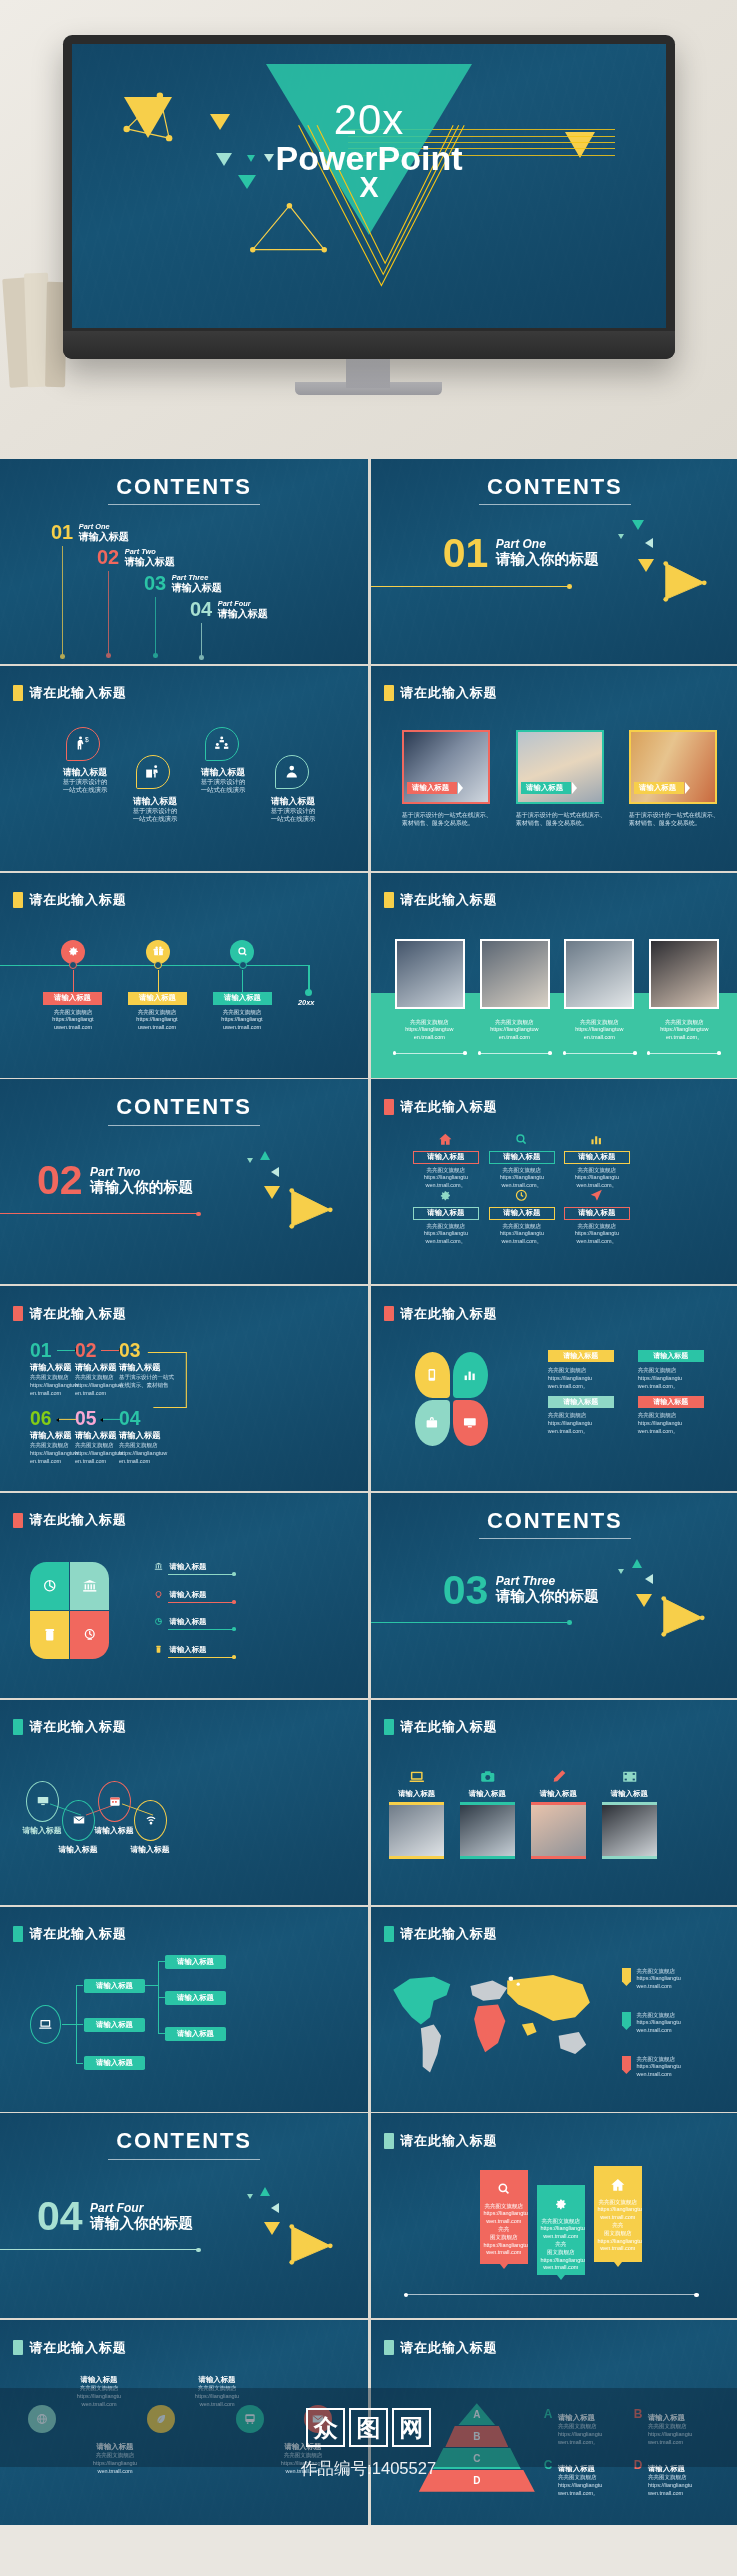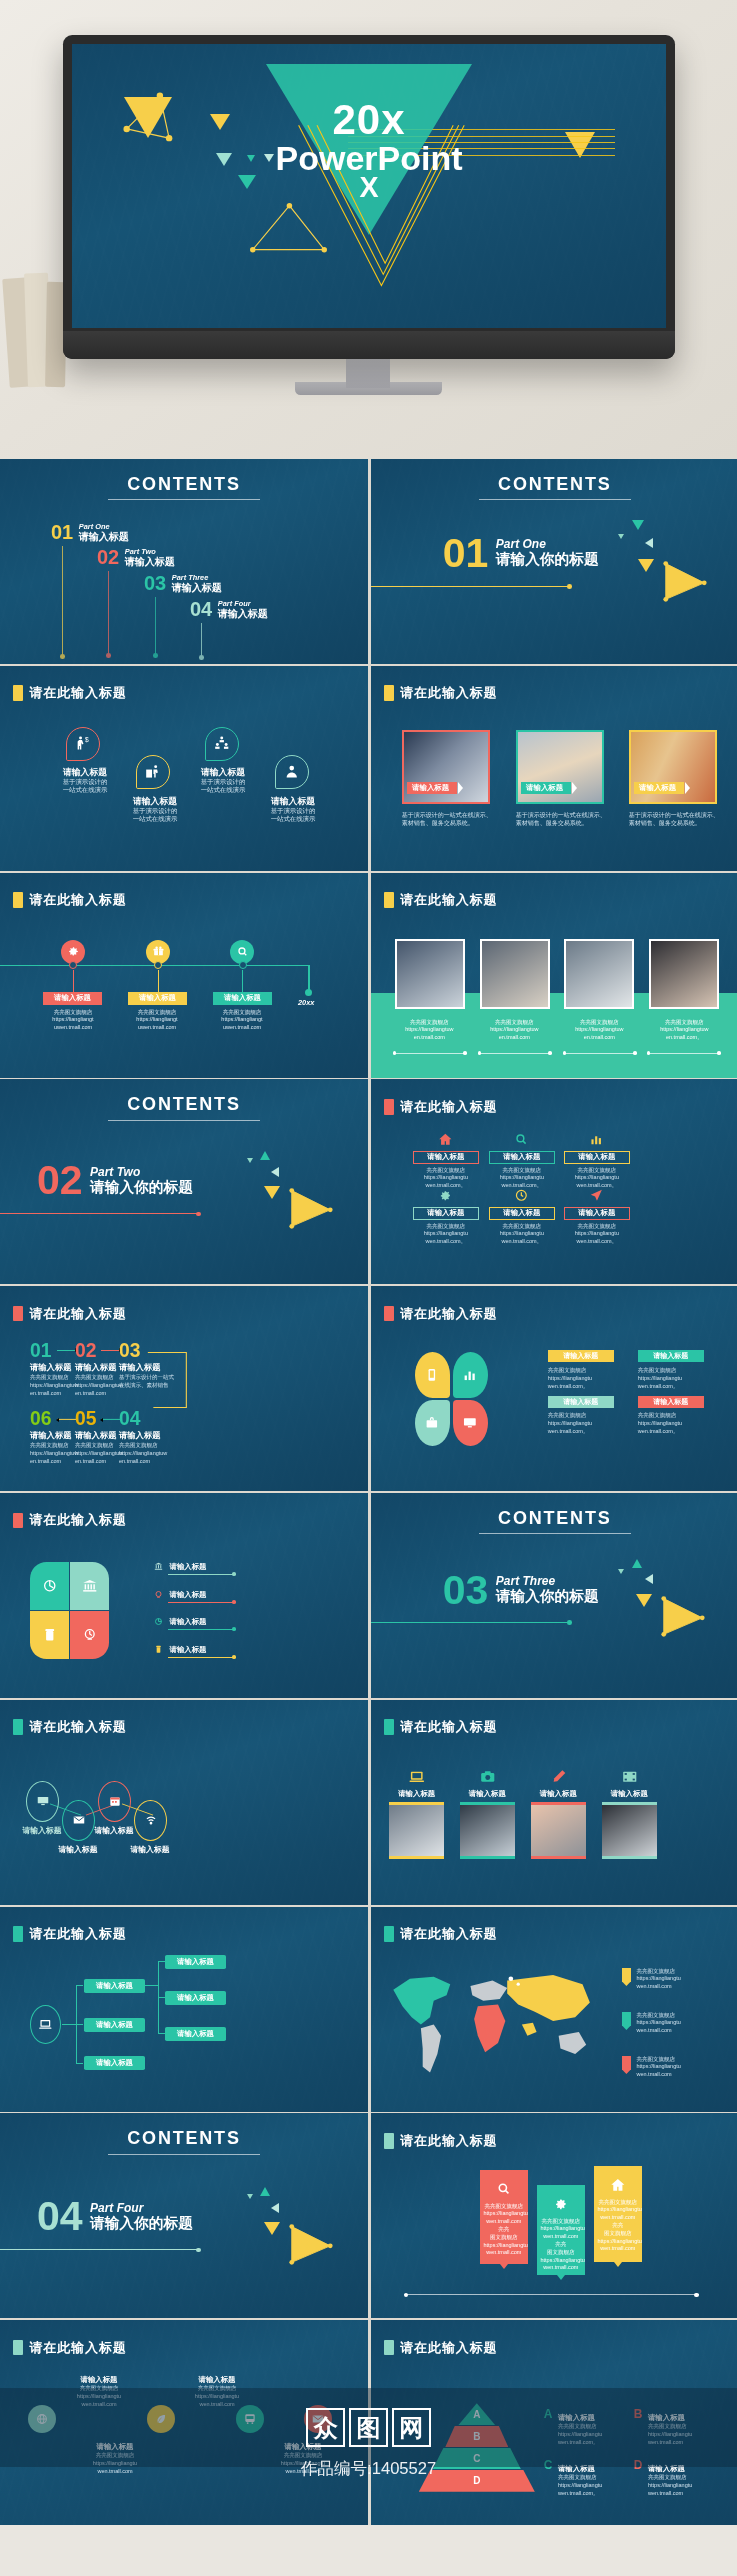--- a/index.html
+++ b/index.html
@@ -54,21 +54,21 @@
       radial-gradient(ellipse at 65% 35%, rgba(120,180,215,.18), rgba(0,0,0,0) 62%),
       #17506f;
   }
 
   .hero-title-tri{
     position:absolute; left:50%; top:20px; transform:translateX(-50%);
     width:0;height:0;border-left:103px solid transparent;border-right:103px solid transparent;
     border-top:171px solid rgba(43,196,166,.88);
   }
   .hero-text{position:absolute; left:0; right:0; top:53px; text-align:center; color:#fff;}
-  .hero-20x{font-size:42px; font-weight:bold; letter-spacing:0.9px; line-height:46px;}
+  .hero-20x{font-size:42px; font-weight:normal; letter-spacing:0.9px; line-height:46px;}
   .hero-pp{font-size:34px; font-weight:bold; line-height:30px;}
   .hero-x{font-size:28.6px; font-weight:bold; line-height:28px;}
   .hero-sub{font-size:13px; color:#bfe9e0; letter-spacing:3.7px; margin-top:0.9px;}
   .ylines{position:absolute; left:276px; top:85px; width:267px; height:55px;}
   .ylines i{position:absolute; left:0; width:267px; height:0.9px; background:#f5c518; opacity:.85;}
 
   .tri{position:absolute; width:0; height:0;}
   .tri-d{border-left-style:solid;border-right-style:solid;border-top-style:solid;border-left-color:transparent;border-right-color:transparent;}
   .tri-u{border-left-style:solid;border-right-style:solid;border-bottom-style:solid;border-left-color:transparent;border-right-color:transparent;}
   .tri-r{border-top-style:solid;border-bottom-style:solid;border-left-style:solid;border-top-color:transparent;border-bottom-color:transparent;}
@@ -85,21 +85,21 @@
   }
   .sc{position:absolute; inset:0;}
 
   
   .stitle{position:absolute; left:13px; top:18.4px; display:flex; align-items:center; gap:6.4px;}
   .stitle .bar{width:10px;height:15.7px;border-radius:0.9px;}
   .stitle .tx{color:#fff; font-size:13px; font-weight:bold; letter-spacing:0.9px;}
 
   
   .contents-h{position:absolute; left:0; right:0; top:14.7px; text-align:center;}
-  .contents-h .t{color:#fff; font-size:18px; font-weight:bold; letter-spacing:1.8px;}
+  .contents-h .t{color:#fff; font-size:22px; font-weight:bold; letter-spacing:1.8px;}
   .contents-h .ul{width:152px;height:0.9px;background:rgba(255,255,255,.6);margin:4.6px auto 0;}
 
   .partbig{position:absolute; display:flex; align-items:center; gap:7.4px;}
   .partbig .num{font-size:41px; font-weight:bold; line-height:37px;}
   .partbig .en{font-size:12px; font-style:italic; font-weight:bold; color:#fff; line-height:13px;}
   .partbig .cn{font-size:14.7px; font-weight:bold; color:#fff; line-height:17.5px;}
   .partrule{position:absolute; left:0; height:0.9px;}
   .partrule .dot{position:absolute; right:-2.8px; top:-1.8px; width:4.6px;height:4.6px;border-radius:50%;}
 
   
@@ -697,21 +697,21 @@
     <svg style="position:absolute;left:144px;top:61px;width:48px;height:66px;" viewBox="0 0 52 72" width="48" height="66">
       <polyline points="4,6 46,6 46,66 10,66" fill="none" stroke="#f7cf4a" stroke-width="1.2"></polyline>
     </svg>
     <div class="nb" style="left:30px;top:123px;">
       <div class="n" style="color:#84cc16">06</div>
       <div class="h">请输入标题</div>
       <div class="p"><span>亮亮图文旗舰店</span><br><span>https://liangliangtuw</span><br><span>en.tmall.com</span></div>
     </div>
     <div class="conn" style="left:57px;top:133px;width:20px;background:#f7cf4a;border-left-color:#f7cf4a;transform:rotate(180deg);"></div>
     <div class="nb" style="left:75px;top:123px;">
-      <div class="n" style="color:#eab308">05</div>
+      <div class="n" style="color:#f9a8d4">05</div>
       <div class="h">请输入标题</div>
       <div class="p"><span>亮亮图文旗舰店</span><br><span>https://liangliangtuw</span><br><span>en.tmall.com</span></div>
     </div>
     <div class="conn" style="left:101px;top:133px;width:20px;background:#2bc4a6;border-left-color:#2bc4a6;transform:rotate(180deg);"></div>
     <div class="nb" style="left:119px;top:123px;">
       <div class="n" style="color:#2bc4a6">04</div>
       <div class="h">请输入标题</div>
       <div class="p"><span>亮亮图文旗舰店</span><br><span>https://liangliangtuw</span><br><span>en.tmall.com</span></div>
     </div>
   </div>

